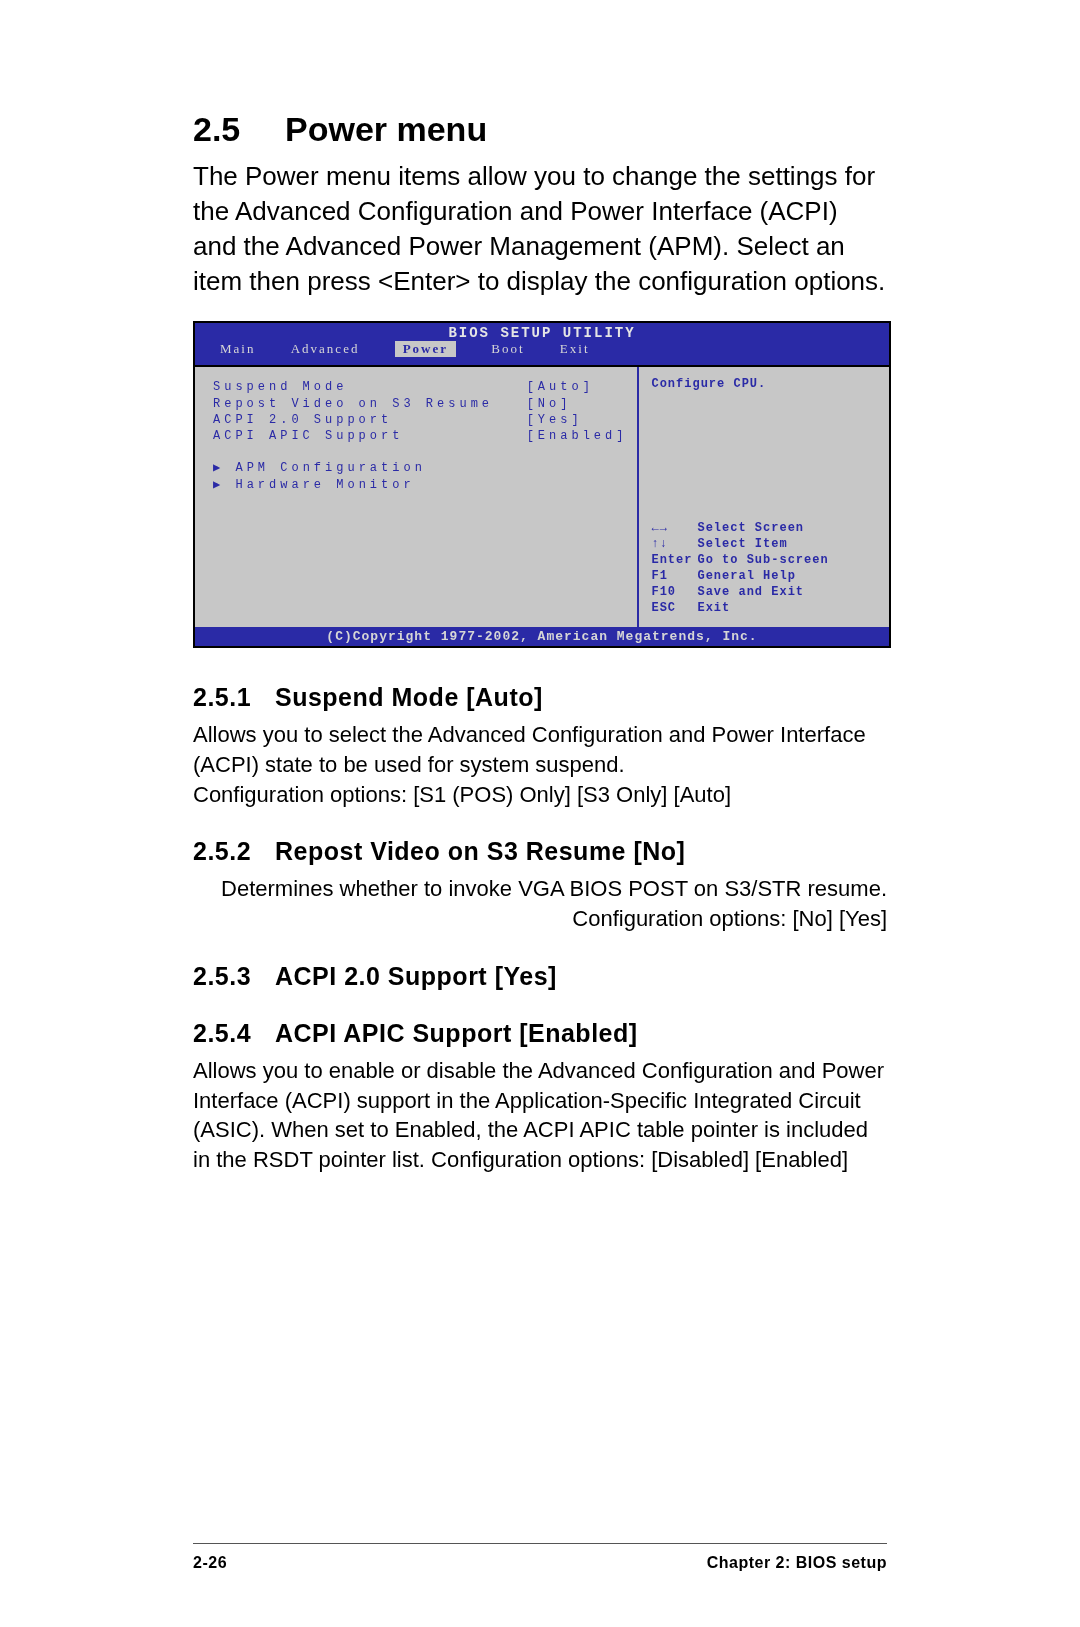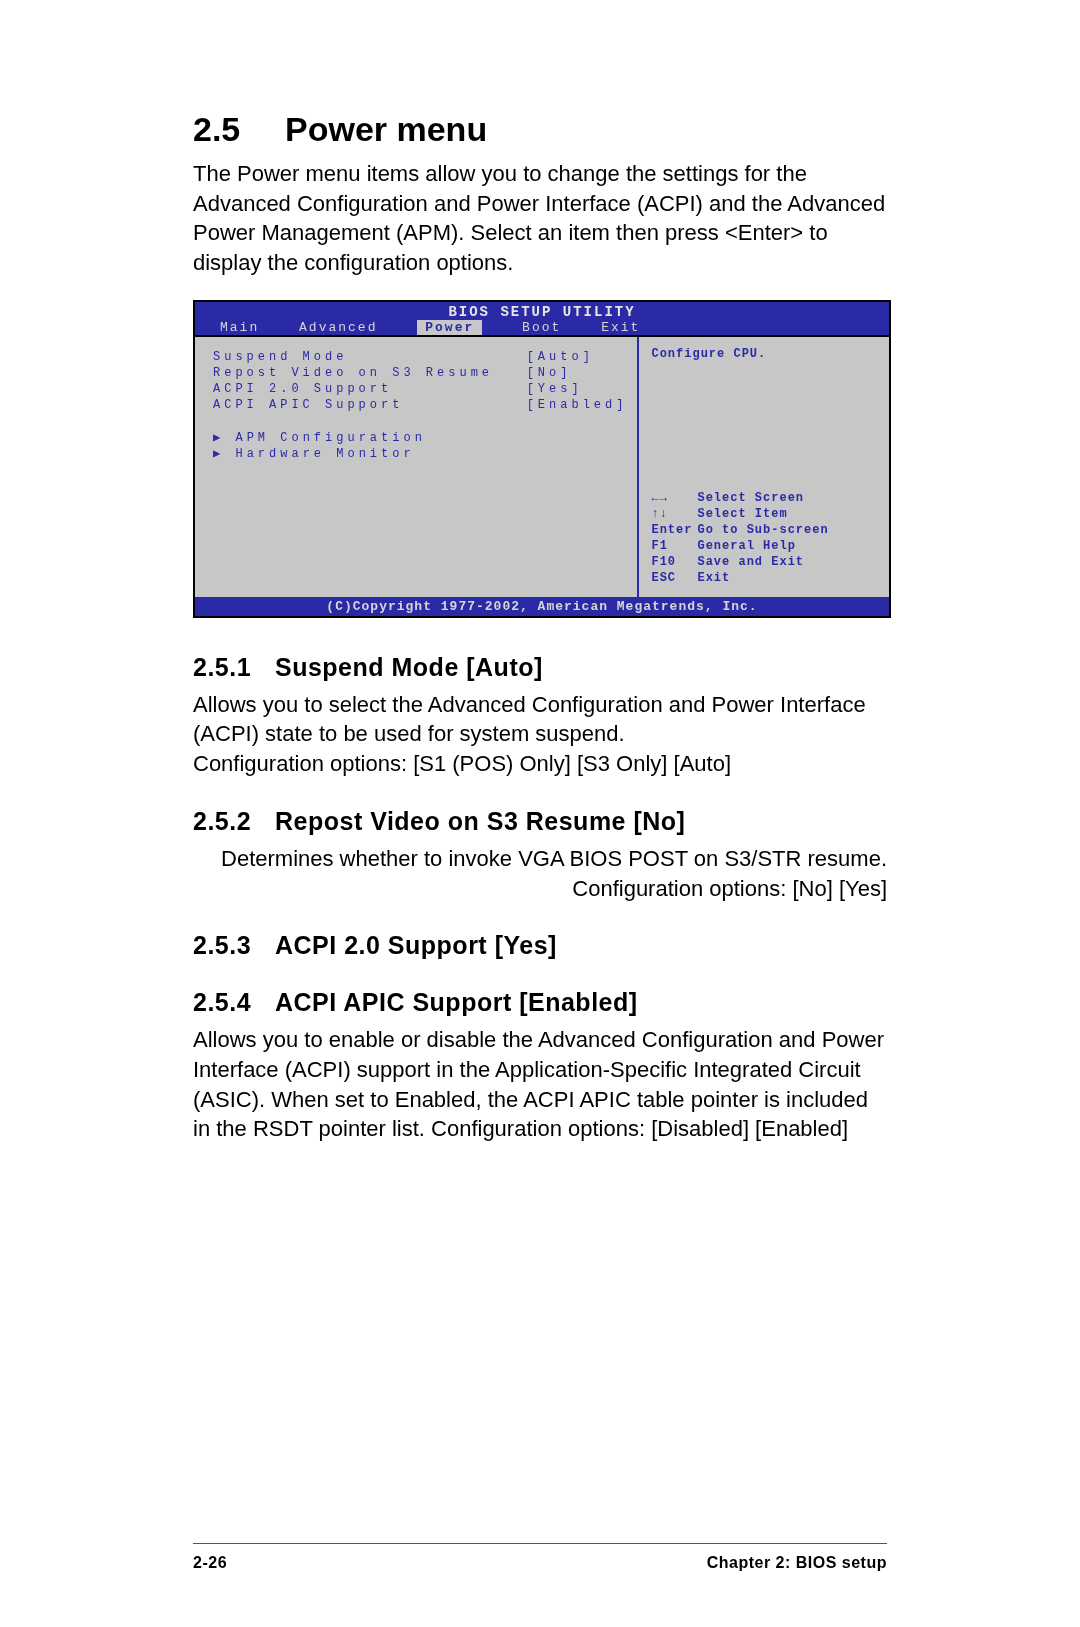--- a/index.html
+++ b/index.html
@@ -18,21 +18,21 @@
     margin: 0 auto;
     background: #fff;
   }
   .h1 {
     font-size: 34px;
     font-weight: bold;
     margin: 0 0 10px 0;
   }
   .h1 .num { display:inline-block; width: 92px; }
   .intro {
-    font-size: 22px;
+    font-size: 26px;
     line-height: 1.35;
     margin-bottom: 22px;
   }
   .bios-box {
     width: 100%;
     border: 2px solid #000;
     background: #2a2aa6;
     color: #e8e8e8;
     font-family: "Courier New", monospace;
     font-size: 13px;
@@ -42,23 +42,24 @@
   .bios-header {
     text-align: center;
     color: #e5e5e5;
     font-weight: bold;
     letter-spacing: 2px;
     padding: 2px 0 0 0;
     font-size: 14px;
   }
   .bios-menu {
     text-align: left;
-    padding: 0 0 0 25px;
+    padding: 0 0 8px 25px;
     color: #d6d6d6;
     letter-spacing: 2px;
+    font-family: Liberation Serif, serif;
   }
   .bios-menu span { display:inline-block; margin-right: 30px; }
   .bios-menu .active {
     background: #c7c7c7;
     color: #2a2aa6;
     padding: 0 8px;
     font-weight: bold;
   }
   .bios-body {
     display: flex;

